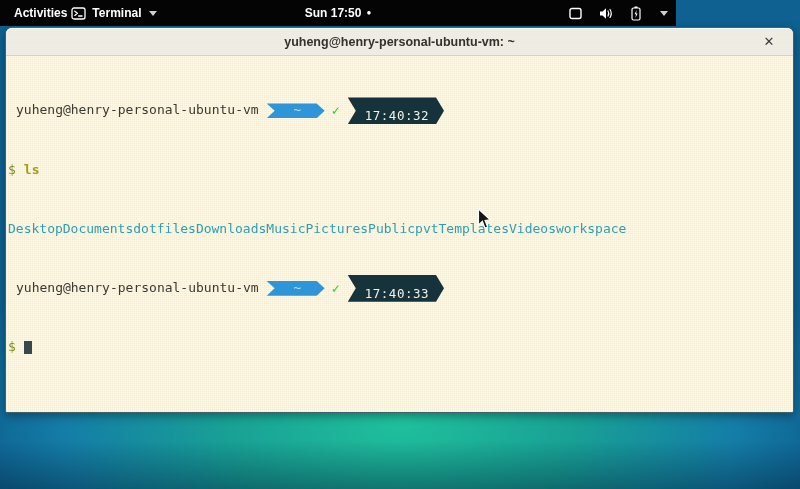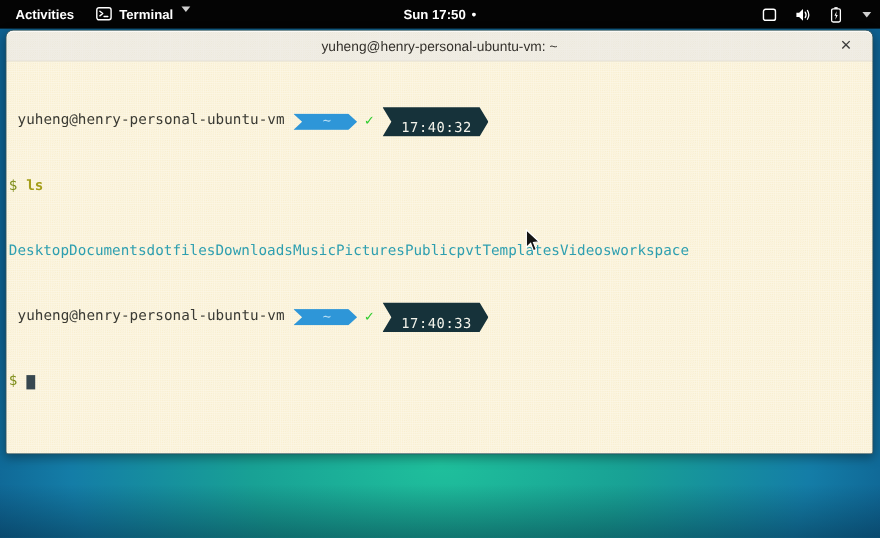--- a/index.html
+++ b/index.html
@@ -16,26 +16,26 @@
     --titlebar-bg:#f0ede5; --title-fg:#34312c;
     --term-bg:#fbf4de; --prompt-fg:#3a3a33;
     --accent-blue:#2e96d8; --banner-blue-text:#b9dff5;
     --segment-dark:#16323a; --banner-dark-text:#f2f2ea;
     --check-green:#2fcc2f; --dir-teal:#2e9fb0;
     --sigil-olive:#7f8e1b; --cmd-olive:#a49d18;
     --cursor-color:#37474f;
   }
   
   .topbar{
-    position:absolute;left:0;top:0;width:800px;height:26px;
+    position:absolute;left:0;top:0;width:676px;height:26px;
     background:var(--topbar-bg);color:var(--topbar-fg);
     display:flex;align-items:center;font-size:12px;font-weight:bold;
   }
   .activities{margin-left:10px;padding:0 4px;cursor:default;}
-  .appmenu{display:flex;margin-left:16px;gap:6px;}
+  .appmenu{display:flex;align-items:center;gap:6px;}
   .appmenu svg{display:block;}
   .chev{width:0;height:0;border-left:4px solid transparent;border-right:4px solid transparent;border-top:5px solid #cfcfcf;margin-left:2px;}
   .clock{position:absolute;left:0;right:0;top:0;height:26px;display:flex;align-items:center;justify-content:center;gap:5px;pointer-events:none;}
   .clock-inner{pointer-events:auto;display:flex;align-items:center;gap:5px;}
   .clock-dot{font-size:8px;line-height:8px;}
   .sysarea{position:absolute;right:8px;top:0;height:26px;display:flex;align-items:center;gap:17px;}
   .sysarea svg{display:block;}
   
   .window{
     position:absolute;left:5px;top:27px;width:789px;height:386px;
@@ -45,21 +45,21 @@
     background:var(--term-bg);
   }
   .titlebar{
     height:27px;flex:0 0 27px;background:var(--titlebar-bg);
     border-radius:6px 6px 0 0;border-bottom:1px solid #d5d1c5;
     box-shadow:inset 0 1px 0 rgba(255,255,255,.7);
     position:relative;display:flex;align-items:center;justify-content:center;
     background-image:linear-gradient(45deg, rgba(225,215,185,.25) 25%, transparent 25%, transparent 75%, rgba(225,215,185,.25) 75%);
     background-size:2px 2px;
   }
-  .title{font-size:12.5px;font-weight:400;color:var(--title-fg);}
+  .title{font-size:12.5px;font-weight:700;color:var(--title-fg);}
   .closebtn{
     position:absolute;right:14px;top:0;height:27px;width:20px;
     display:flex;align-items:center;justify-content:center;
     color:#3c3c3c;font-size:13px;font-weight:bold;cursor:default;
     font-family:"DejaVu Sans",sans-serif;
   }
   
   .term{
     flex:1;background-color:var(--term-bg);
     background-image:

